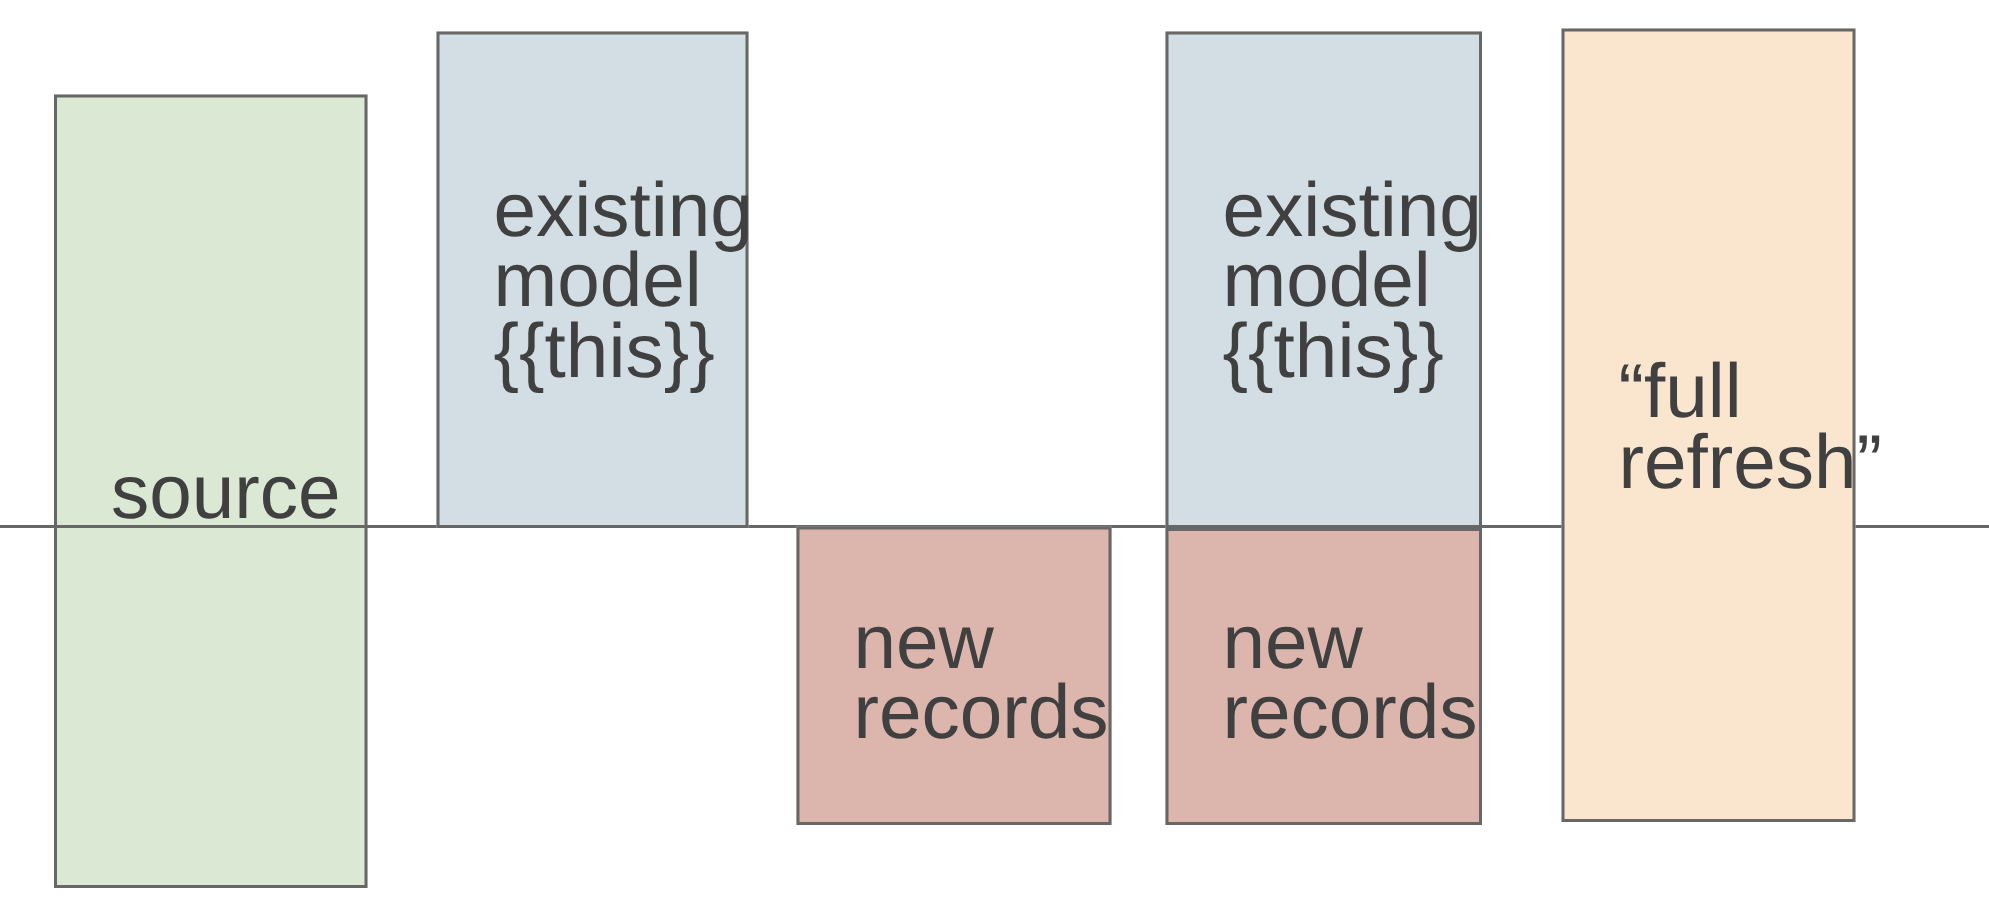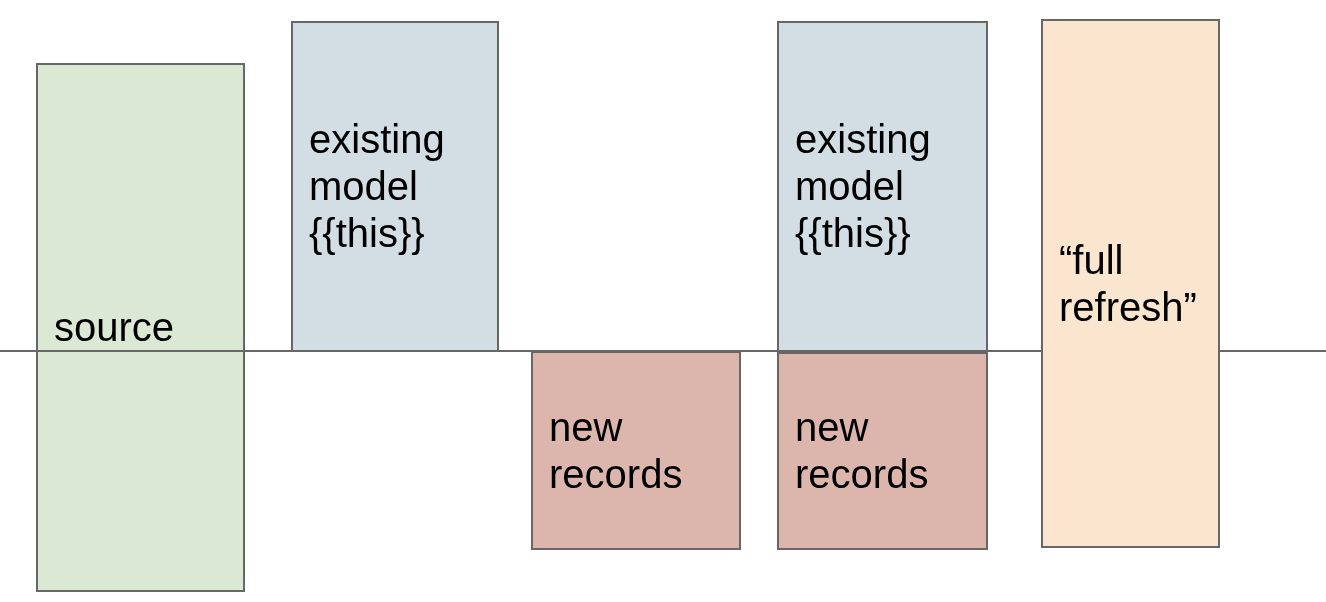--- a/index.html
+++ b/index.html
@@ -13,43 +13,43 @@
   }
   .box {
     position: absolute;
     box-sizing: border-box;
     border: 2px solid #676767;
     display: flex;
     align-items: center;
   }
   .box-label {
     white-space: pre-line;
-    font-size: 40px;
+    font-size: 51px;
     line-height: 47px;
-    color: #000000;
-    padding-left: 16px;
+    color: #404040;
+    padding-left: 36px;
     padding-right: 10px;
     letter-spacing: 0px;
   }
   .timeline {
     position: absolute;
     left: 0;
     top: 350px;
     width: 1326px;
     height: 2px;
     background: #676767;
     z-index: 2;
   }
   
   .box-source       { left: 36px;   top: 19px;  width: 209px; height: 529px; z-index: 1; margin-top: 44px; }
   .box-model-1      { left: 291px;  top: 21px;  width: 208px; height: 331px; z-index: 3; }
   .box-records-1    { left: 531px;  top: 351px; width: 210px; height: 199px; z-index: 3; }
   .box-model-2      { left: 777px;  top: 21px;  width: 211px; height: 331px; z-index: 3; }
   .box-records-2    { left: 777px;  top: 352px; width: 211px; height: 198px; z-index: 3; }
-  .box-full-refresh { left: 1041px; top: 19px;  width: 179px; height: 529px; z-index: 3; }
+  .box-full-refresh { left: 1041px; top: 19px;  width: 196px; height: 529px; z-index: 3; }
 </style>
 </head>
 <body>
 
 <div class="canvas">
 
   <div class="box box-source" style="background: rgb(219, 232, 211);">
     <span class="box-label">source</span>
   </div>
 

